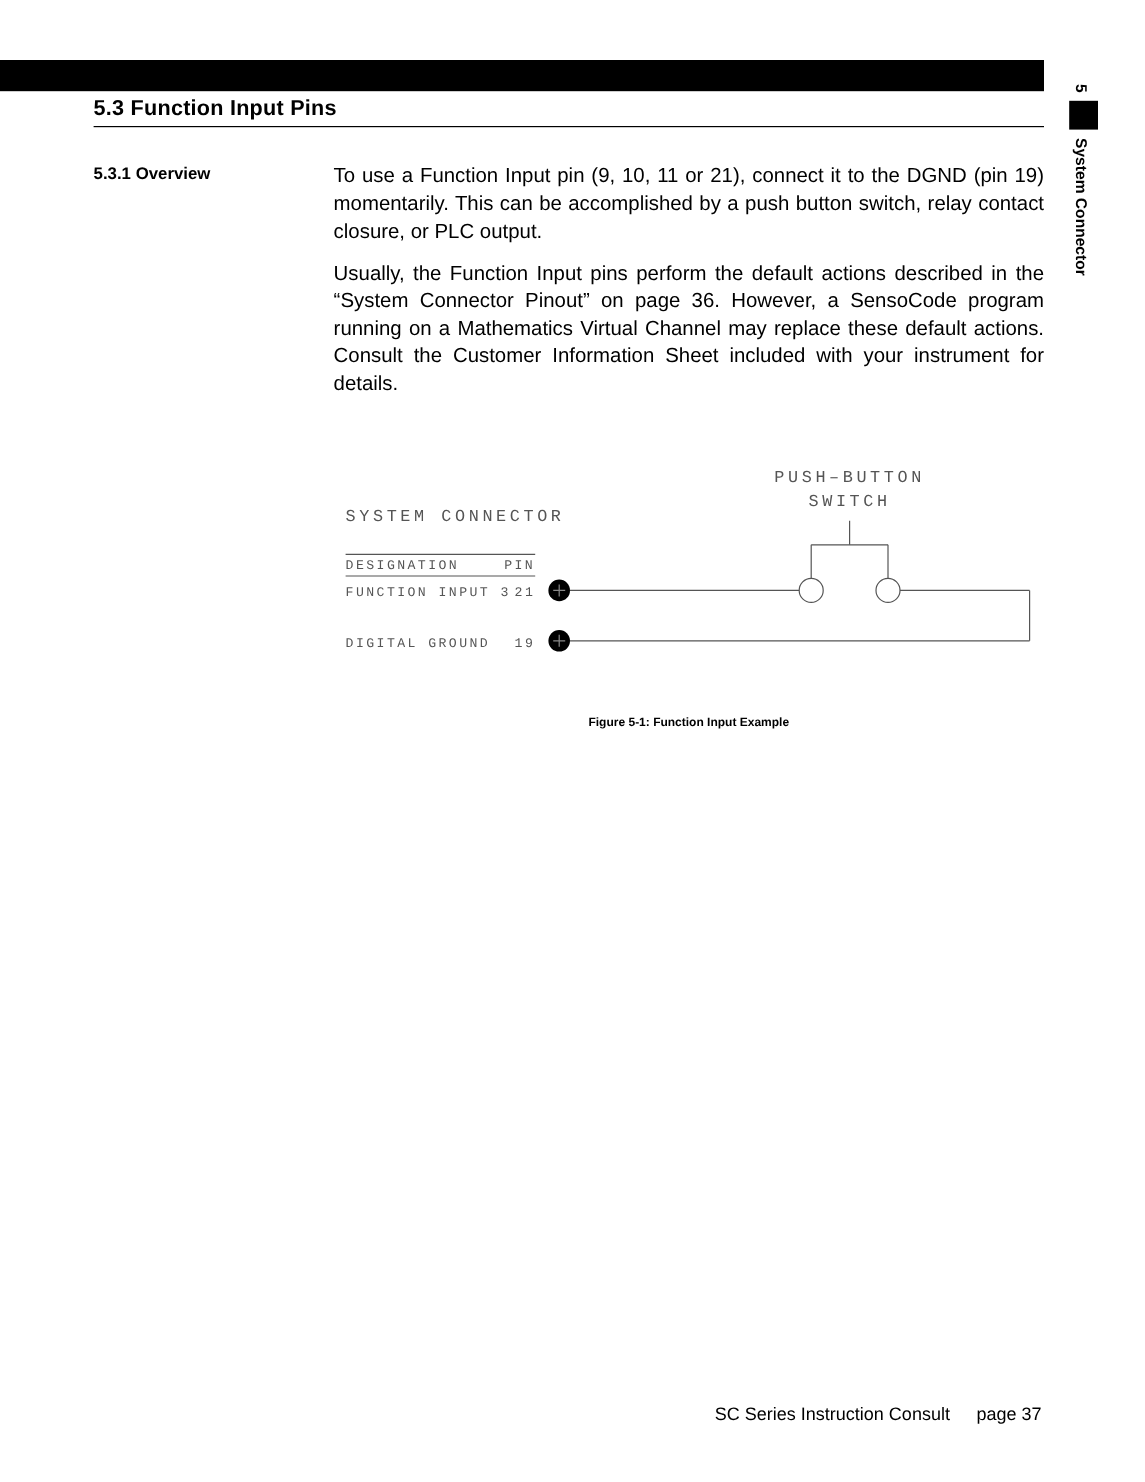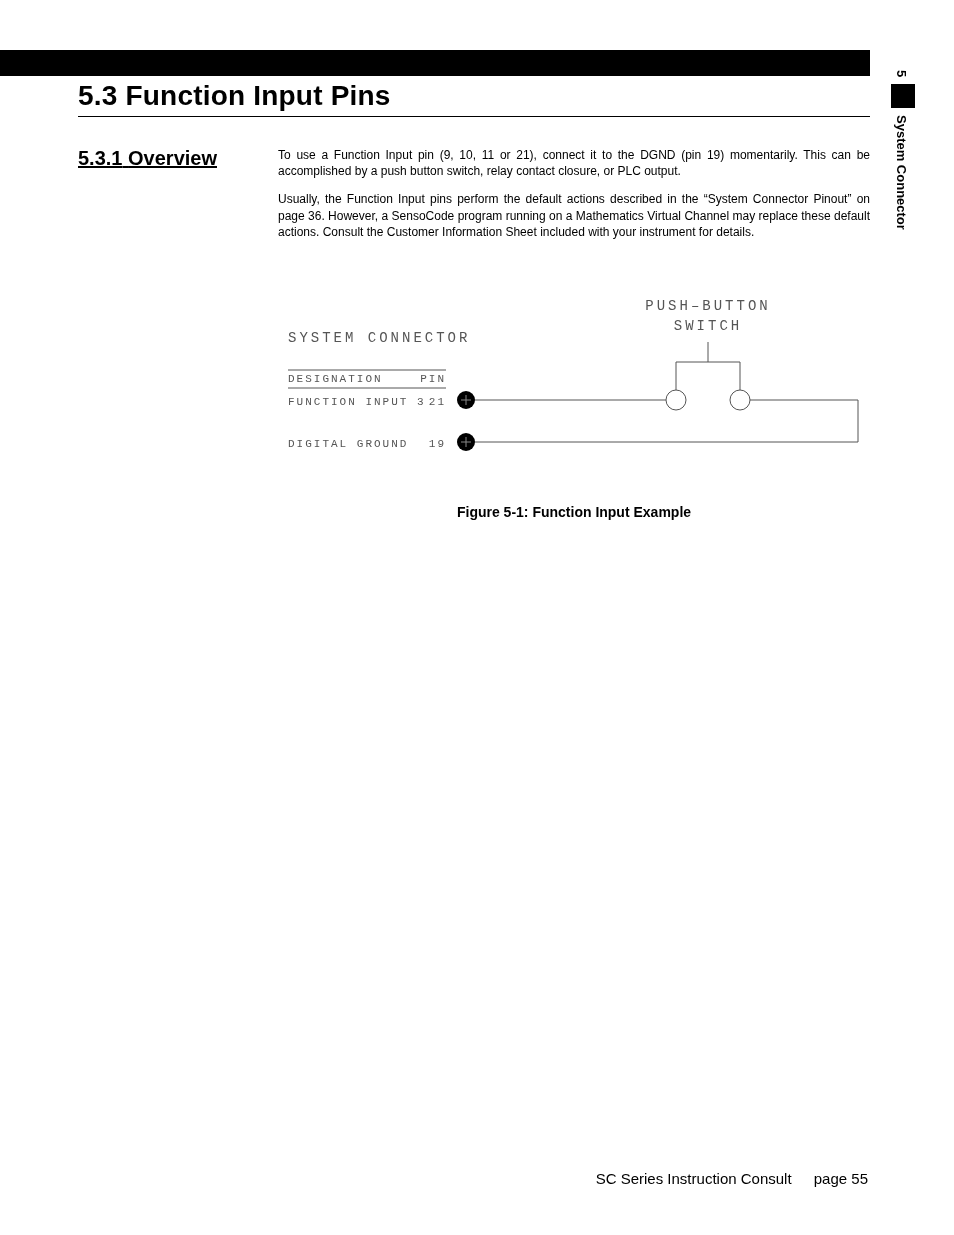--- a/index.html
+++ b/index.html
@@ -43,57 +43,56 @@
     writing-mode: vertical-rl;
     font-weight: bold;
   }
   .content {
     position: absolute;
     top: 80px;
     left: 78px;
     width: 792px;
   }
   .section-heading {
-    font-size: 28px;
+    font-size: 18px;
     font-weight: bold;
     letter-spacing: 0.2px;
     margin-bottom: 4px;
     font-family: "Arial Narrow", Arial, sans-serif;
   }
   .section-rule {
     border: none;
     border-top: 1px solid #000;
     margin-bottom: 30px;
   }
   .subsection {
     display: flex;
     margin-bottom: 16px;
   }
   .sub-label {
     flex: 0 0 200px;
-    font-size: 20px;
+    font-size: 14px;
     font-weight: bold;
     font-family: "Arial Narrow", Arial, sans-serif;
-    text-decoration: underline;
   }
   .sub-body {
     flex: 1;
-    font-size: 12px;
+    font-size: 17px;
     line-height: 1.35;
     text-align: justify;
   }
   .sub-body p { margin-bottom: 12px; }
   .diagram-wrap {
     margin-left: 200px;
     margin-top: 40px;
     width: 592px;
   }
   .fig-caption {
     text-align: center;
-    font-size: 14px;
+    font-size: 10px;
     font-weight: bold;
     margin-top: 28px;
     font-family: "Arial Narrow", Arial, sans-serif;
   }
   .footer {
     position: absolute;
     bottom: 48px;
     right: 86px;
     font-size: 15px;
   }
@@ -188,14 +187,14 @@
       <line x1="188" y1="145" x2="188" y2="155" stroke="#888" stroke-width="1"></line>
     </svg>
 
     <div class="fig-caption">Figure 5-1: Function Input Example</div>
   </div>
 
 </div>
 
 <div class="footer">
   <span>SC Series Instruction Consult</span>
-  <span class="pg-label">page 55</span>
+  <span class="pg-label">page 37</span>
 </div>
 
 </body></html>

